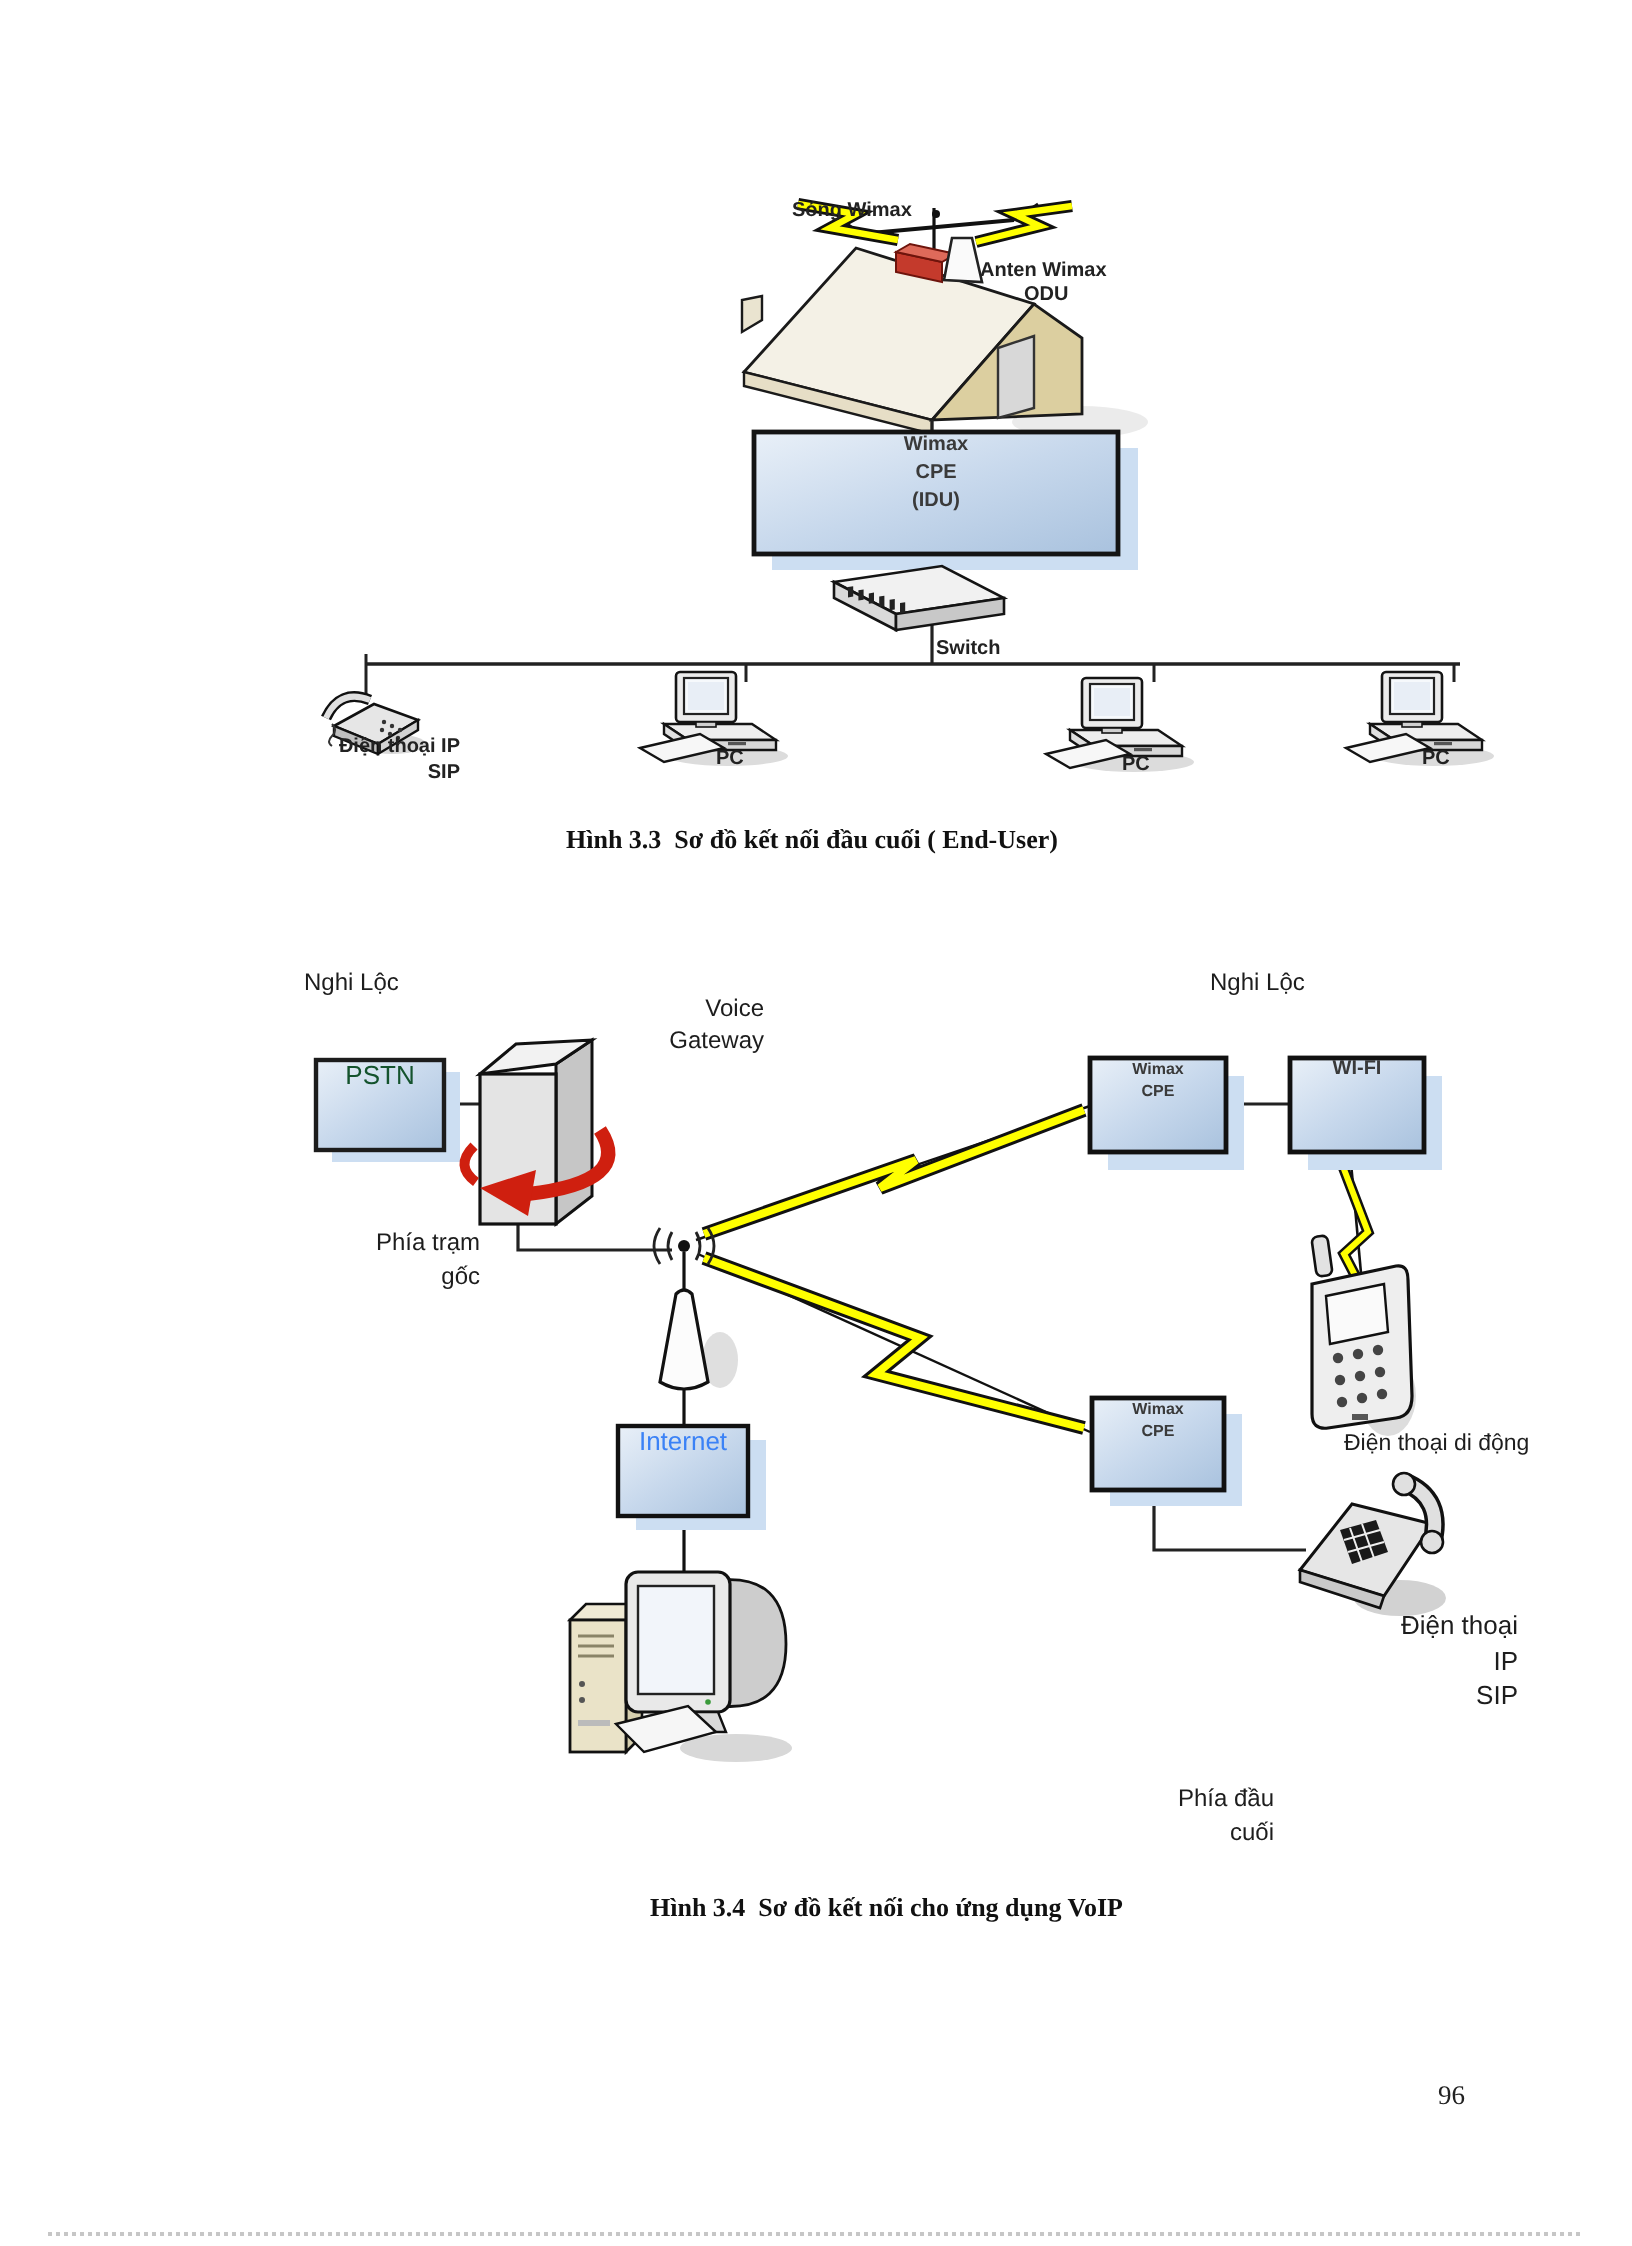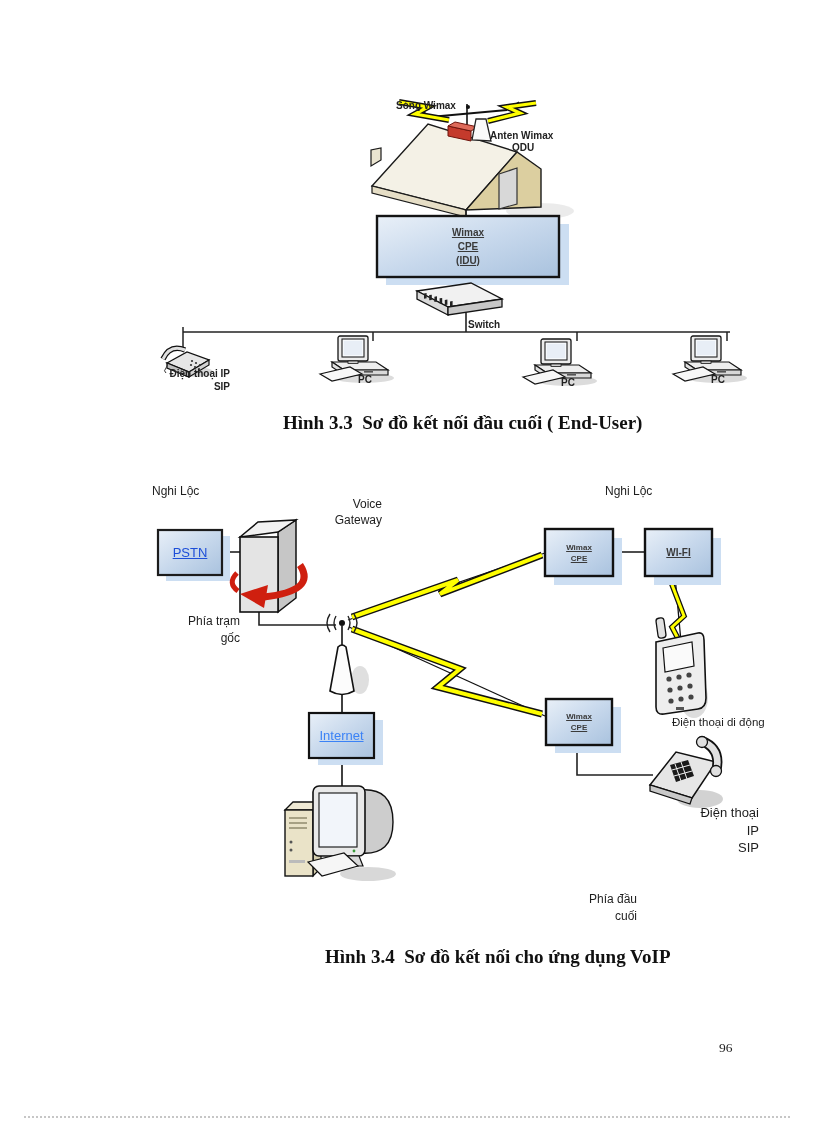--- a/index.html
+++ b/index.html
@@ -5,24 +5,24 @@
   html,body{margin:0;padding:0;background:#ffffff;}
   .page{position:relative;width:816px;height:1123px;background:#ffffff;overflow:hidden;
         font-family:"Liberation Sans",sans-serif;}
   svg{position:absolute;left:0;}
   .art33{top:80px;}
   .art34{top:470px;}
   .lbl{position:absolute;color:#1d1d1d;font-family:"Liberation Sans",sans-serif;
        font-size:12px;line-height:16px;white-space:nowrap;}
   .b{font-weight:bold;color:#222;font-size:10px;line-height:13px;}
   .ctr{text-align:right;}
-  .boxlbl{position:absolute;display:flex;align-items:center;justify-content:center;
-          text-align:center;color:#2e2e2e;font-family:"Liberation Sans",sans-serif;text-decoration:underline;}
+  .boxlbl{position:absolute;display:flex;justify-content:center;
+          text-align:center;color:#2e2e2e;font-family:"Liberation Sans",sans-serif;}
   .caption{position:absolute;font-family:"Liberation Serif",serif;font-weight:bold;
-           font-size:19px;color:#111;white-space:pre;}
+           font-size:13px;color:#111;white-space:pre;}
   .pagenum{position:absolute;left:719px;top:1040px;font-family:"Liberation Serif",serif;
            font-size:13.5px;color:#222;}
   .dotted-rule{position:absolute;left:24px;top:1116px;width:766px;
                border-top:2px dotted #c6c6c6;}
 </style>
 </head>
 <body>
 
 <div class="page">
 
@@ -274,21 +274,21 @@
       <circle cx="716" cy="301" r="5.5" fill="#e0e0e0" stroke="#111111" stroke-width="1.3"></circle>
     </g>
   </svg>
 
   <div class="lbl" style="left:152px;top:483px;">Nghi Lộc</div>
   <div class="lbl" style="left:605px;top:483px;">Nghi Lộc</div>
   <div class="lbl ctr" style="left:302px;top:496px;width:80px;">
     <span>Voice</span><br>
     <span>Gateway</span>
   </div>
-  <div class="boxlbl" style="left:158px;top:530px;width:64px;height:45px;font-size:13px;color:#1d4ed8;">PSTN</div>
+  <div class="boxlbl" style="left:158px;top:530px;width:64px;height:45px;font-size:13px;color:#14532d;">PSTN</div>
   <div class="lbl ctr" style="left:162px;top:613px;width:78px;line-height:17px;">
     <span>Phía trạm</span><br>
     <span>gốc</span>
   </div>
   <div class="boxlbl" style="left:309px;top:713px;width:65px;height:45px;font-size:13px;color:#3b82f6;">Internet</div>
   <div class="boxlbl" style="left:545px;top:529px;width:68px;height:47px;font-size:8px;font-weight:bold;line-height:11px;color:#3a3a3a;">
     <div><span>Wimax</span><br>
          <span>CPE</span></div>
   </div>
   <div class="boxlbl" style="left:645px;top:529px;width:67px;height:47px;font-size:10px;font-weight:bold;color:#3a3a3a;">WI-FI</div>

